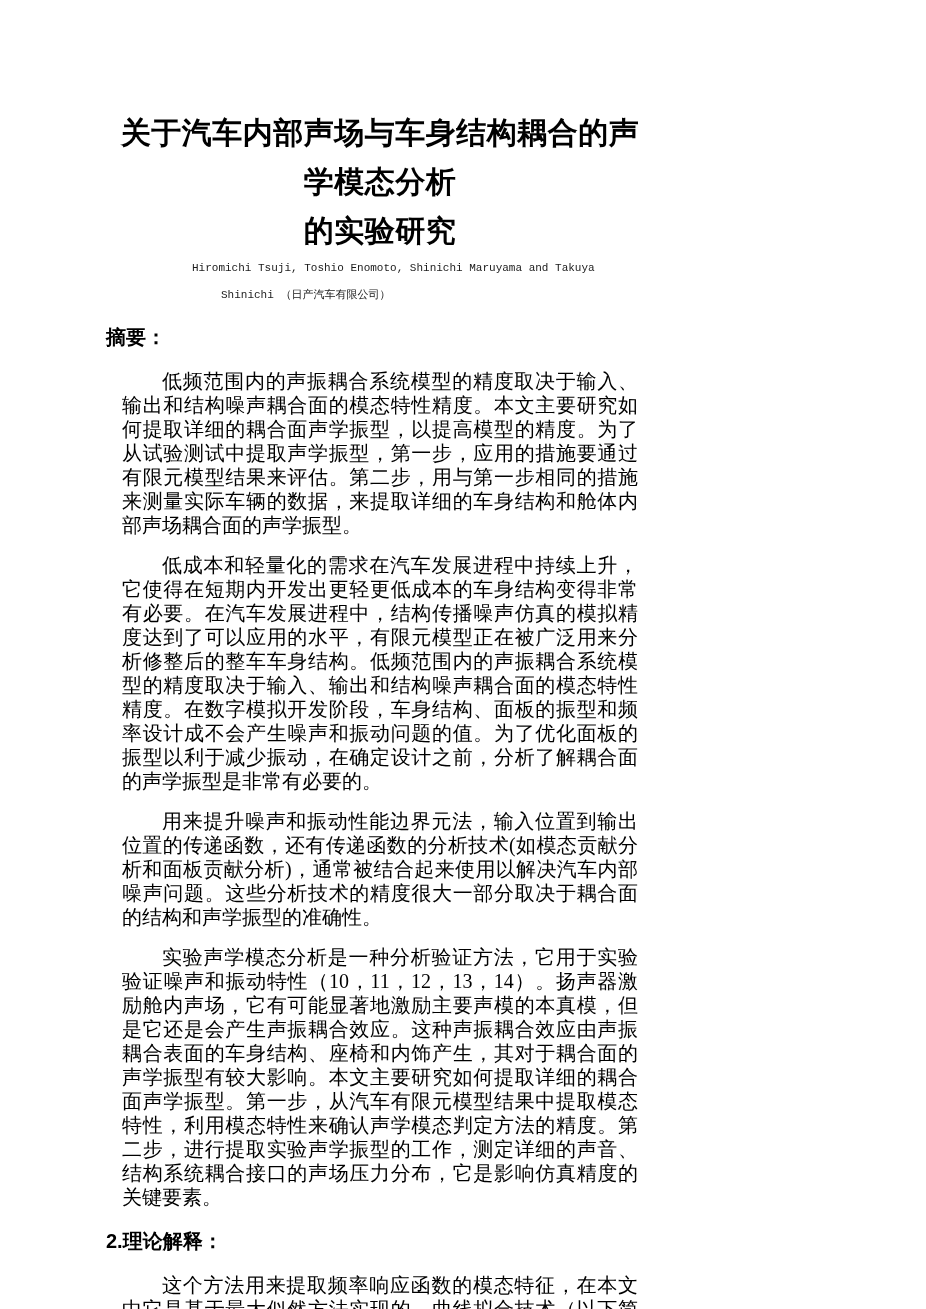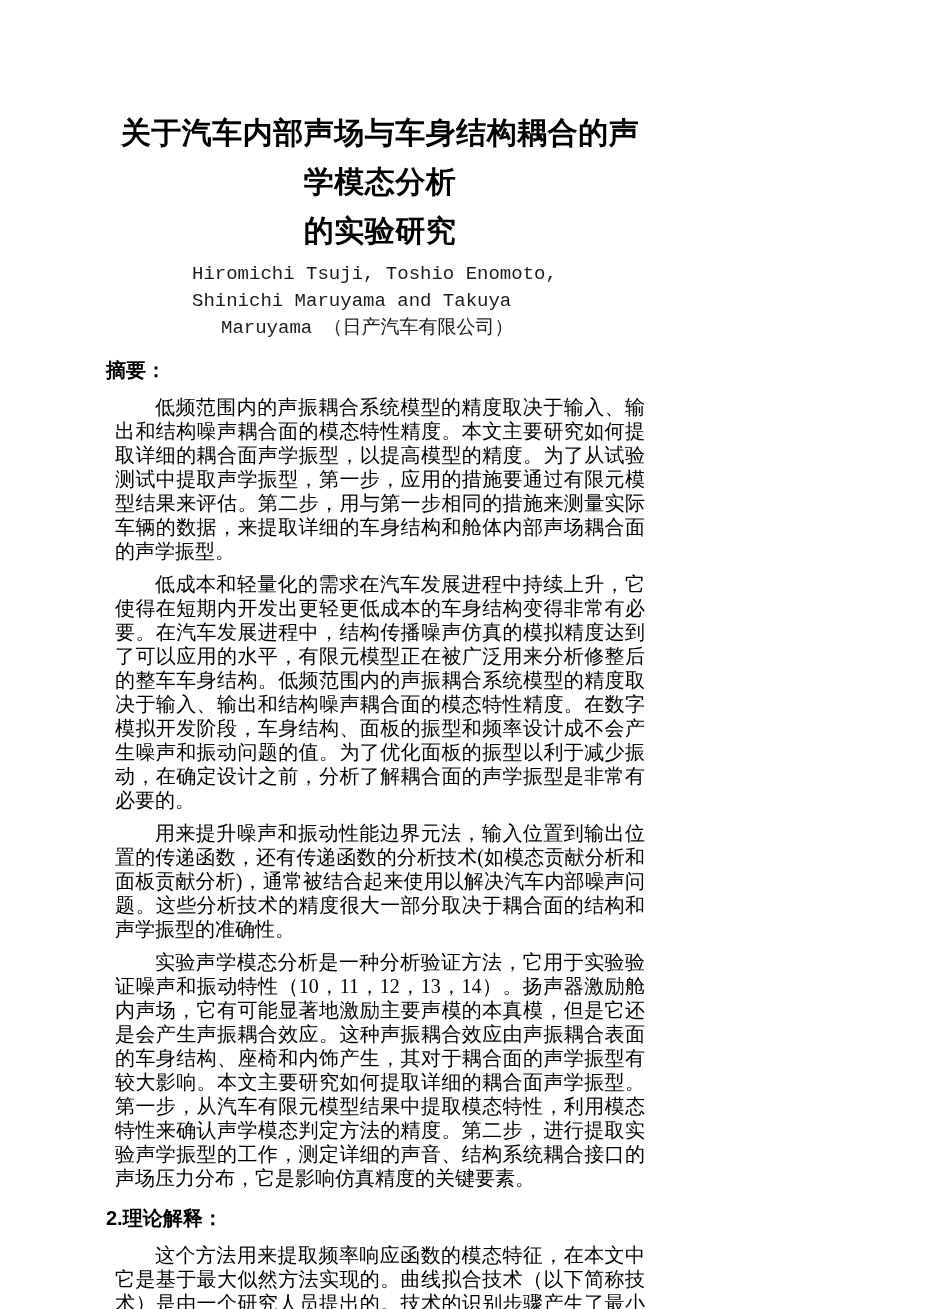--- a/index.html
+++ b/index.html
@@ -17,39 +17,39 @@
   .doc-title {
     padding-top: 108px;
     font-family: "Liberation Sans", "DejaVu Sans", sans-serif;
     font-weight: bold;
     font-size: 30px;
     line-height: 49px;
     text-align: center;
     letter-spacing: 0.5px;
   }
   .authors {
-    margin-top: 6px;
+    margin-top: 0;
     padding-left: 86px;
     font-family: "Liberation Mono", "DejaVu Sans Mono", monospace;
-    font-size: 19px;
+    font-size: 11px;
     line-height: 27px;
     color: #1a1a1a;
   }
   .authors .line2 { padding-left: 29px; }
   .sec-heading {
     font-family: "Liberation Sans", "DejaVu Sans", sans-serif;
     font-weight: bold;
     font-size: 20px;
     line-height: 32px;
     margin: 12px 0 6px 0;
   }
   p.body {
     font-size: 20px;
     line-height: 24px;
-    margin: 9px;
+    margin: 16px;
     text-align: justify;
     text-indent: 2em;
     word-wrap: break-word;
   }
   .formula-row {
     margin-top: 8px;
     display: flex;
     justify-content: center;
     align-items: center;
     transform: translateX(-16px);
@@ -81,21 +81,21 @@
 
 <div class="page">
 
   <div class="doc-title">
     <div>关于汽车内部声场与车身结构耦合的声学模态分析</div>
     <div>的实验研究</div>
   </div>
 
   <div class="authors">
     <div class="line1">Hiromichi Tsuji, Toshio Enomoto, Shinichi Maruyama and Takuya</div>
-    <div class="line2">Maruyama （日产汽车有限公司）</div>
+    <div class="line2">Shinichi （日产汽车有限公司）</div>
   </div>
 
   <div class="sec-heading">摘要：</div>
   <p class="body">低频范围内的声振耦合系统模型的精度取决于输入、输出和结构噪声耦合面的模态特性精度。本文主要研究如何提取详细的耦合面声学振型，以提高模型的精度。为了从试验测试中提取声学振型，第一步，应用的措施要通过有限元模型结果来评估。第二步，用与第一步相同的措施来测量实际车辆的数据，来提取详细的车身结构和舱体内部声场耦合面的声学振型。</p>
 
   <p class="body">低成本和轻量化的需求在汽车发展进程中持续上升，它使得在短期内开发出更轻更低成本的车身结构变得非常有必要。在汽车发展进程中，结构传播噪声仿真的模拟精度达到了可以应用的水平，有限元模型正在被广泛用来分析修整后的整车车身结构。低频范围内的声振耦合系统模型的精度取决于输入、输出和结构噪声耦合面的模态特性精度。在数字模拟开发阶段，车身结构、面板的振型和频率设计成不会产生噪声和振动问题的值。为了优化面板的振型以利于减少振动，在确定设计之前，分析了解耦合面的声学振型是非常有必要的。</p>
   <p class="body">用来提升噪声和振动性能边界元法，输入位置到输出位置的传递函数，还有传递函数的分析技术(如模态贡献分析和面板贡献分析)，通常被结合起来使用以解决汽车内部噪声问题。这些分析技术的精度很大一部分取决于耦合面的结构和声学振型的准确性。</p>
   <p class="body">实验声学模态分析是一种分析验证方法，它用于实验验证噪声和振动特性（10，11，12，13，14）。扬声器激励舱内声场，它有可能显著地激励主要声模的本真模，但是它还是会产生声振耦合效应。这种声振耦合效应由声振耦合表面的车身结构、座椅和内饰产生，其对于耦合面的声学振型有较大影响。本文主要研究如何提取详细的耦合面声学振型。第一步，从汽车有限元模型结果中提取模态特性，利用模态特性来确认声学模态判定方法的精度。第二步，进行提取实验声学振型的工作，测定详细的声音、结构系统耦合接口的声场压力分布，它是影响仿真精度的关键要素。</p>
 
   <div class="sec-heading">2.理论解释：</div>

